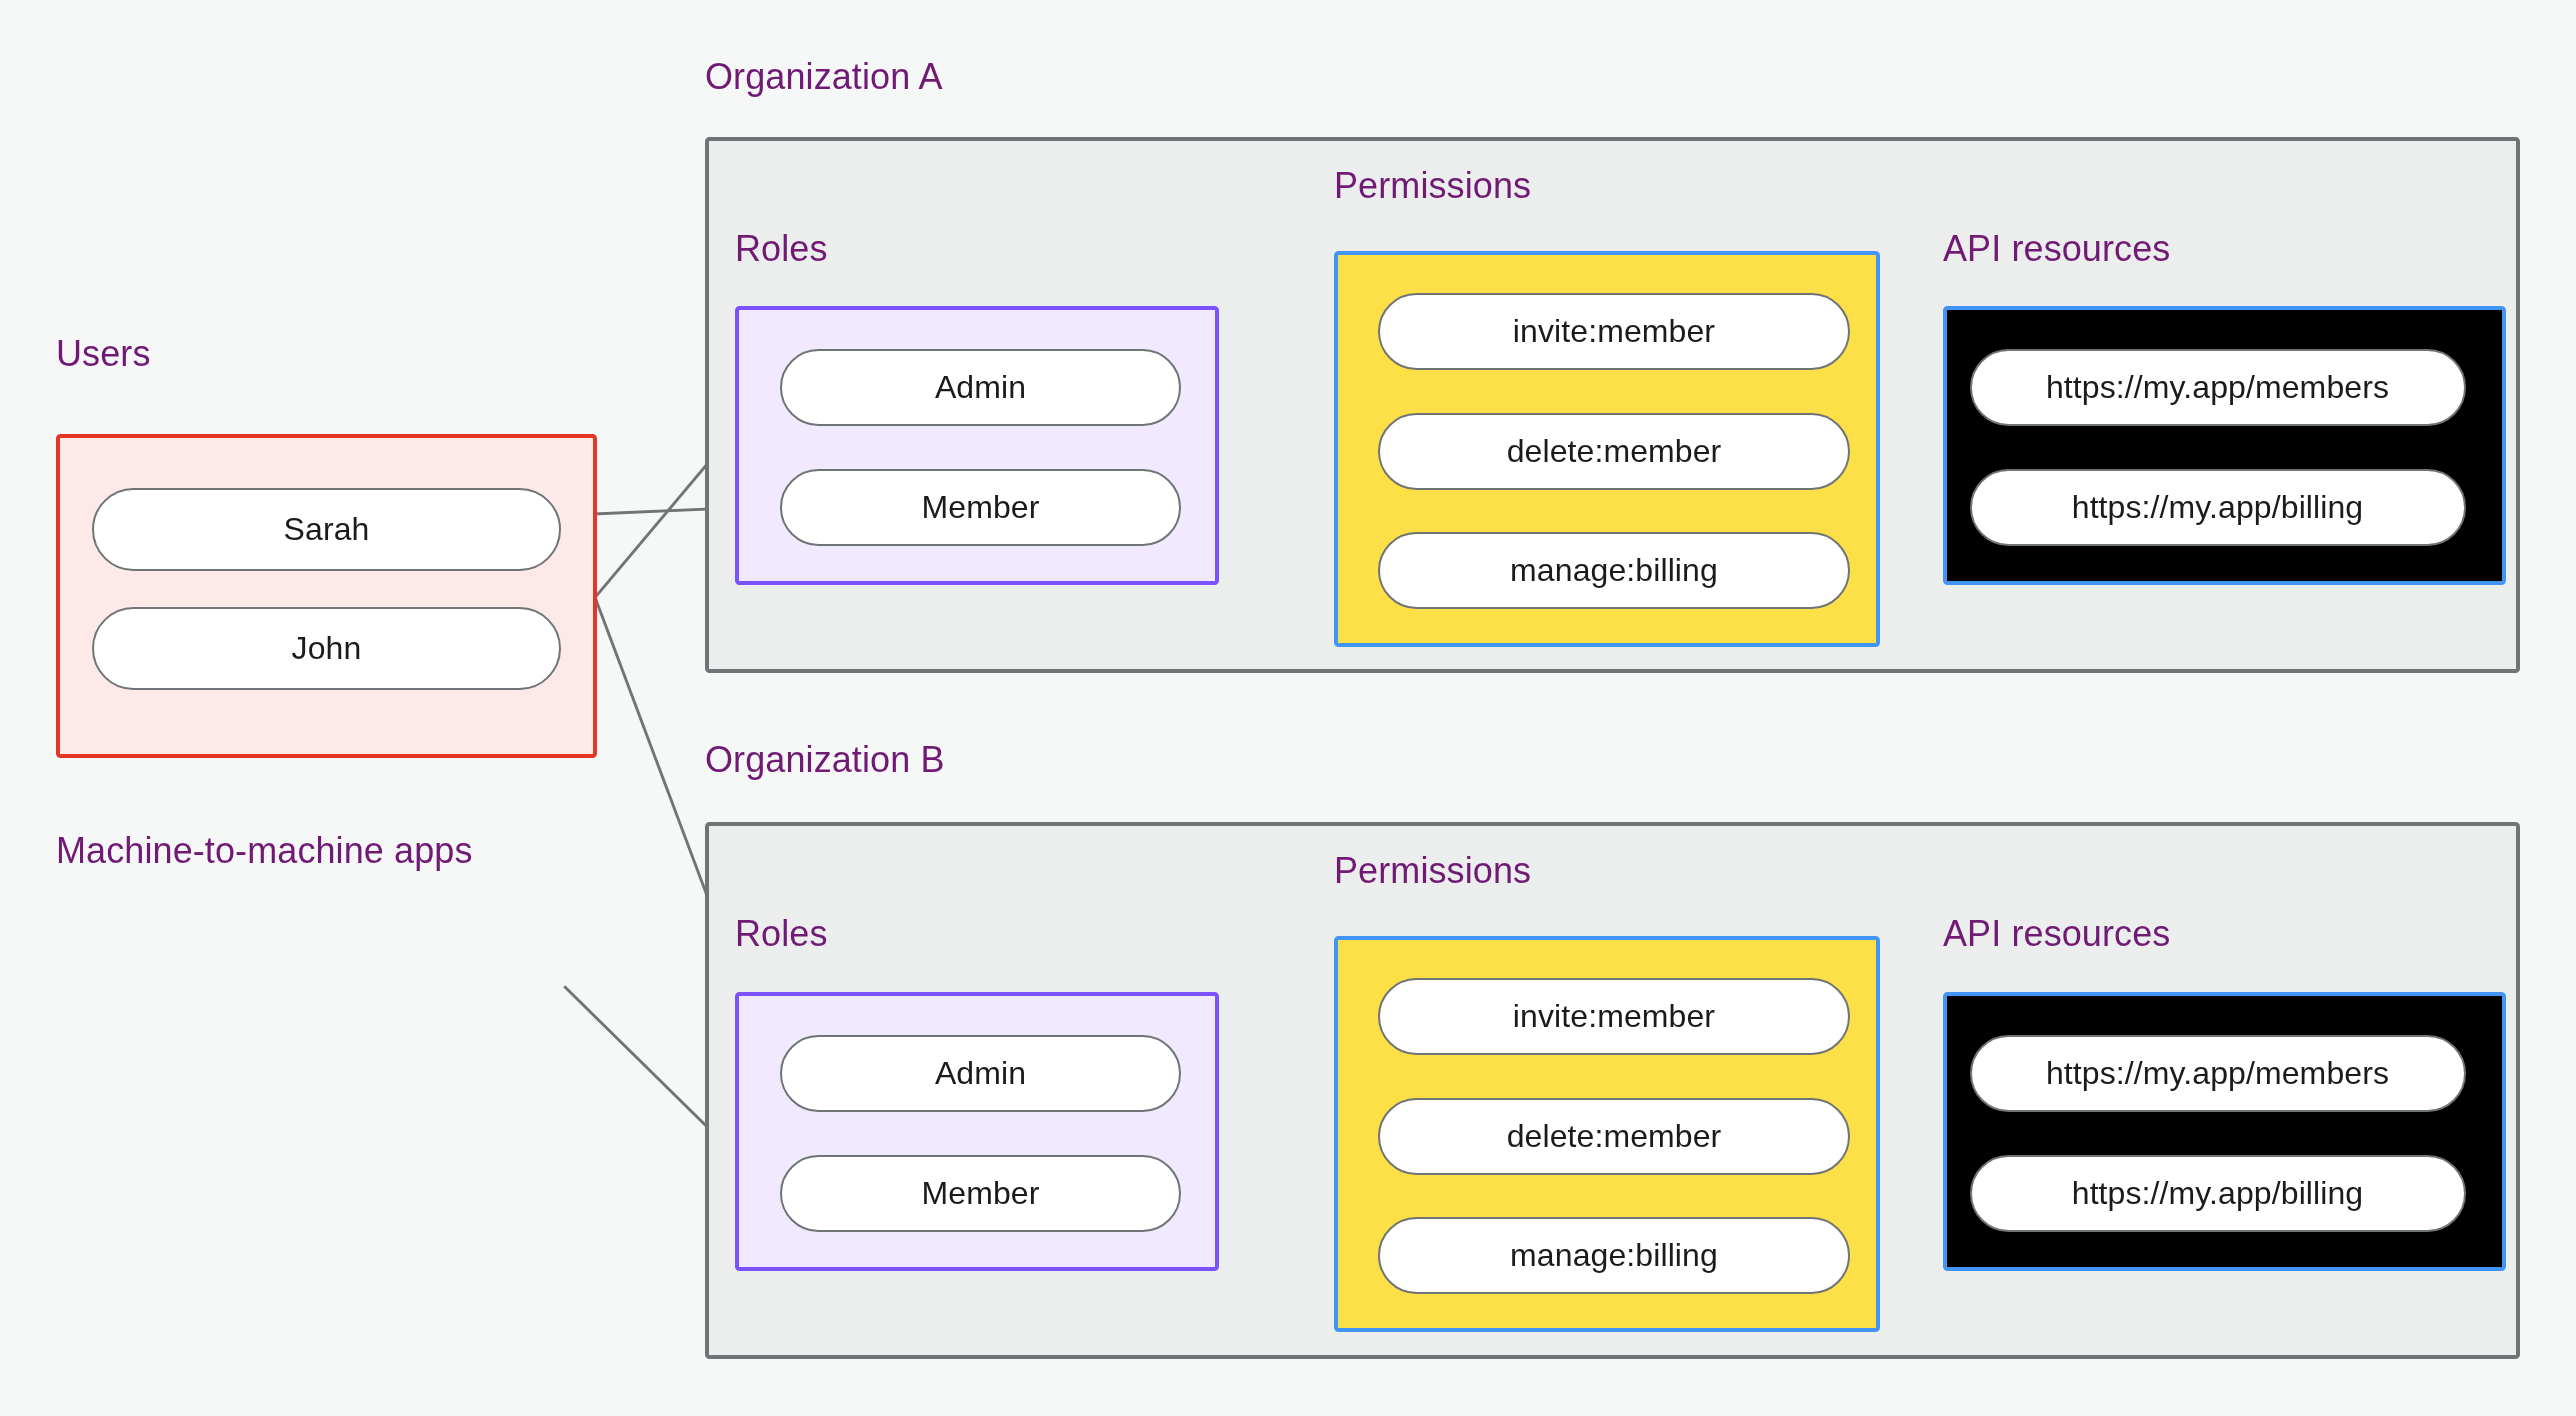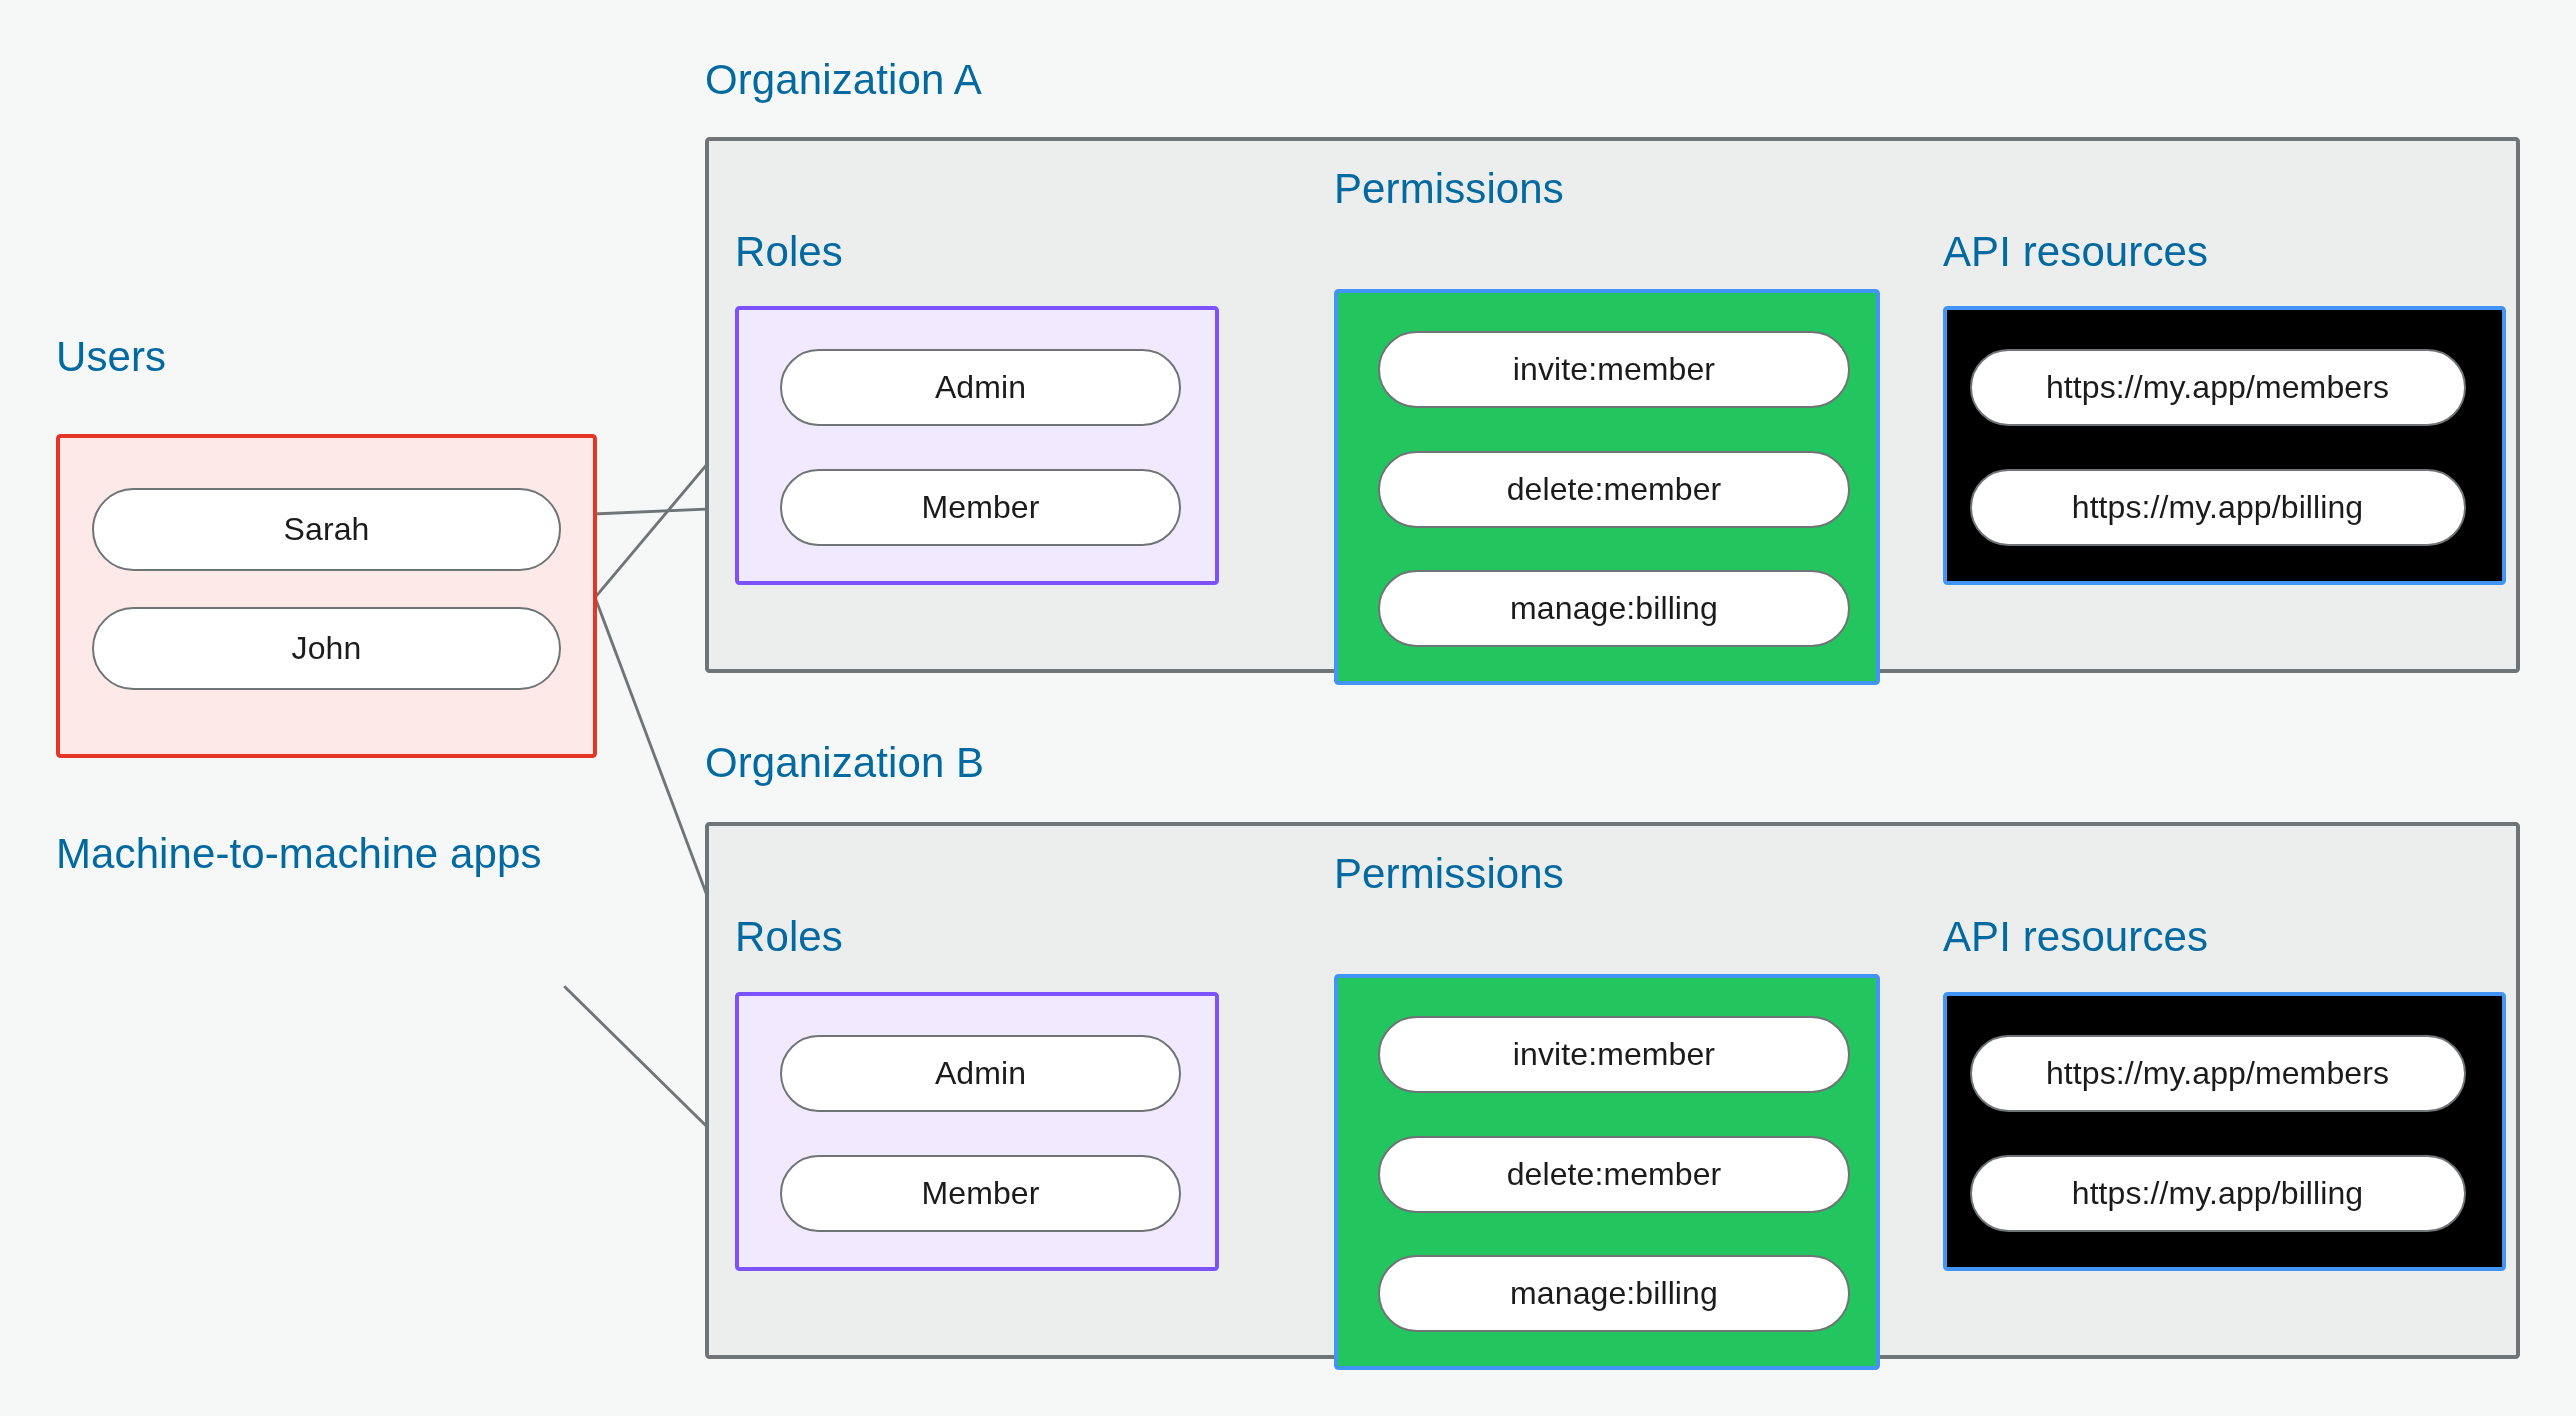--- a/index.html
+++ b/index.html
@@ -14,40 +14,40 @@
     height: 1416px;
     background: #f6f8f7;
     font-family: "Liberation Sans", sans-serif;
     overflow: hidden;
   }
   
   .abs { position: absolute; box-sizing: border-box; }
 
   
   .caption {
-    font-size: 42px;
-    color: #0369a1;
+    font-size: 36px;
+    color: #701a75;
     line-height: 1;
     white-space: nowrap;
     letter-spacing: 0.1px;
   }
 
   
   .org-box {
     border: 4.5px solid #6f7476;
     background: #eceeed;
     border-radius: 4.5px;
   }
 
   
   .cat-box { border-width: 4.5px; border-style: solid; border-radius: 4.5px; }
   .cat-users  { border-color: #e53525; background: #fdeae8; }
   .cat-m2m    { border-color: #55b85c; background: #e8f6e9; }
   .cat-roles  { border-color: #7b52fb; background: #f1e9fd; }
-  .cat-perms  { border-color: #4295f4; background: #22c55e; margin-top: 38px; }
+  .cat-perms  { border-color: #4295f4; background: #fde047; }
   .cat-api    { border-color: #4295f4; background: #000000; text-decoration: underline; }
 
   
   .pill {
     position: absolute;
     box-sizing: border-box;
     border: 2.7px solid #6f7476;
     background: #ffffff;
     border-radius: 900px;
     display: flex;

